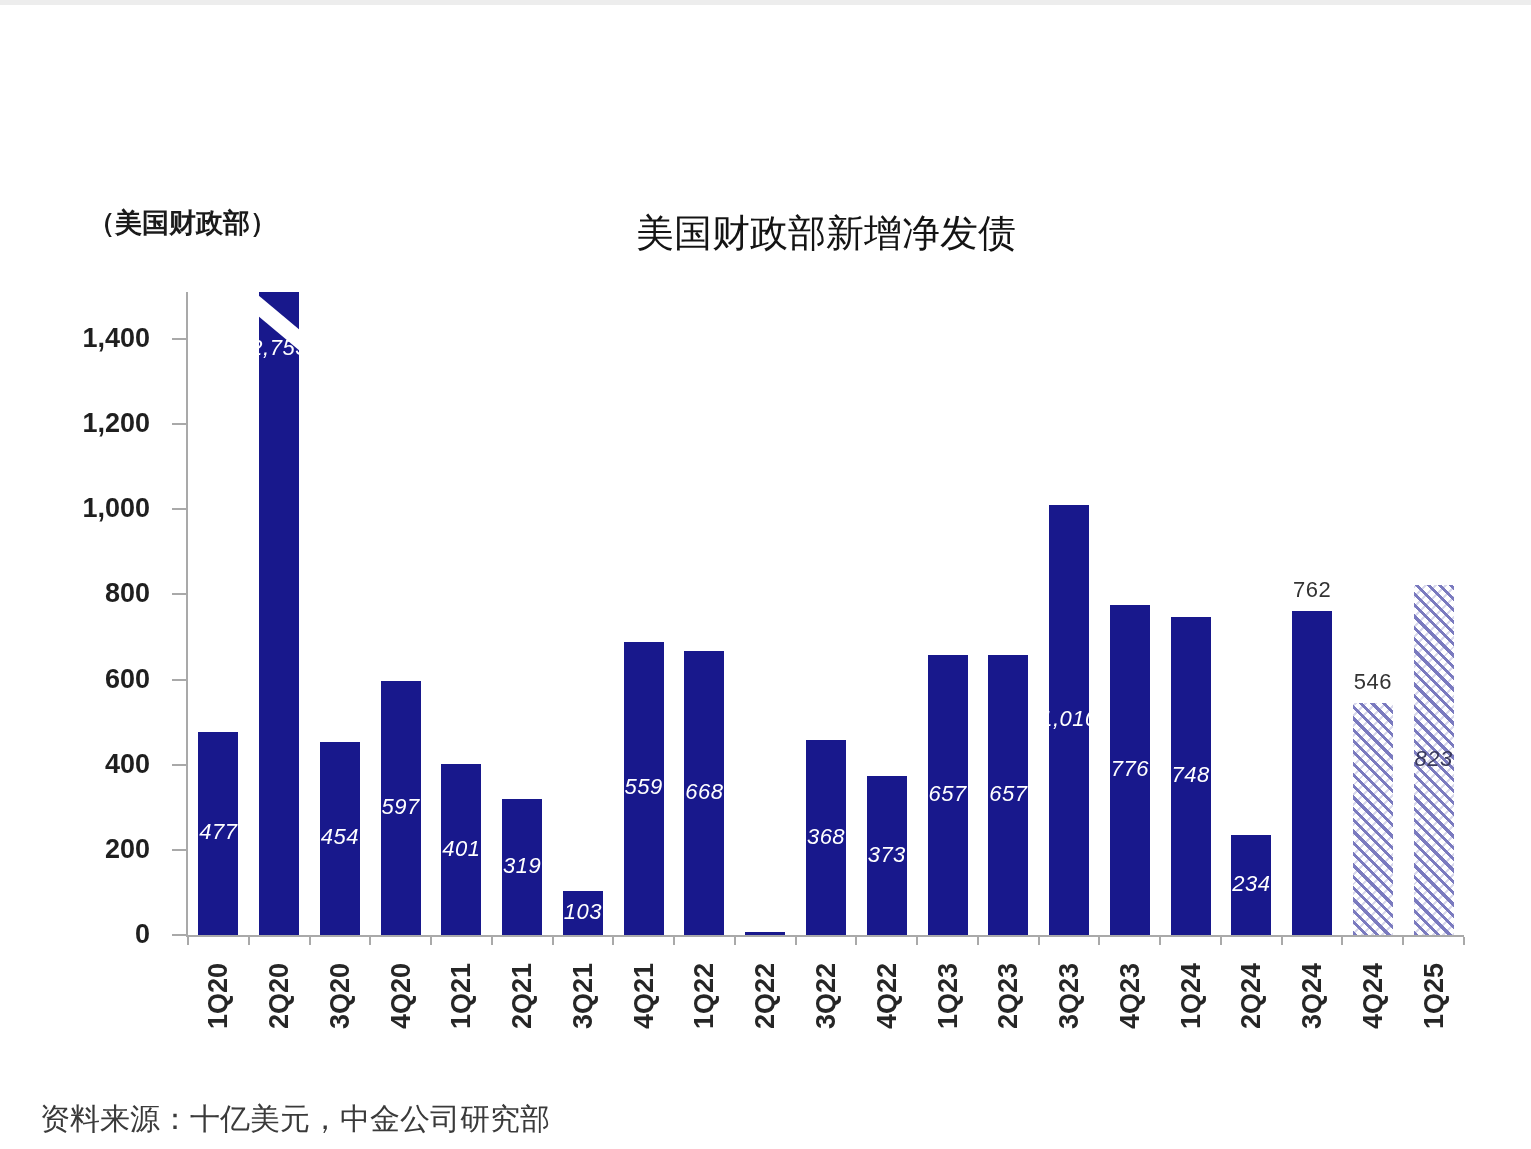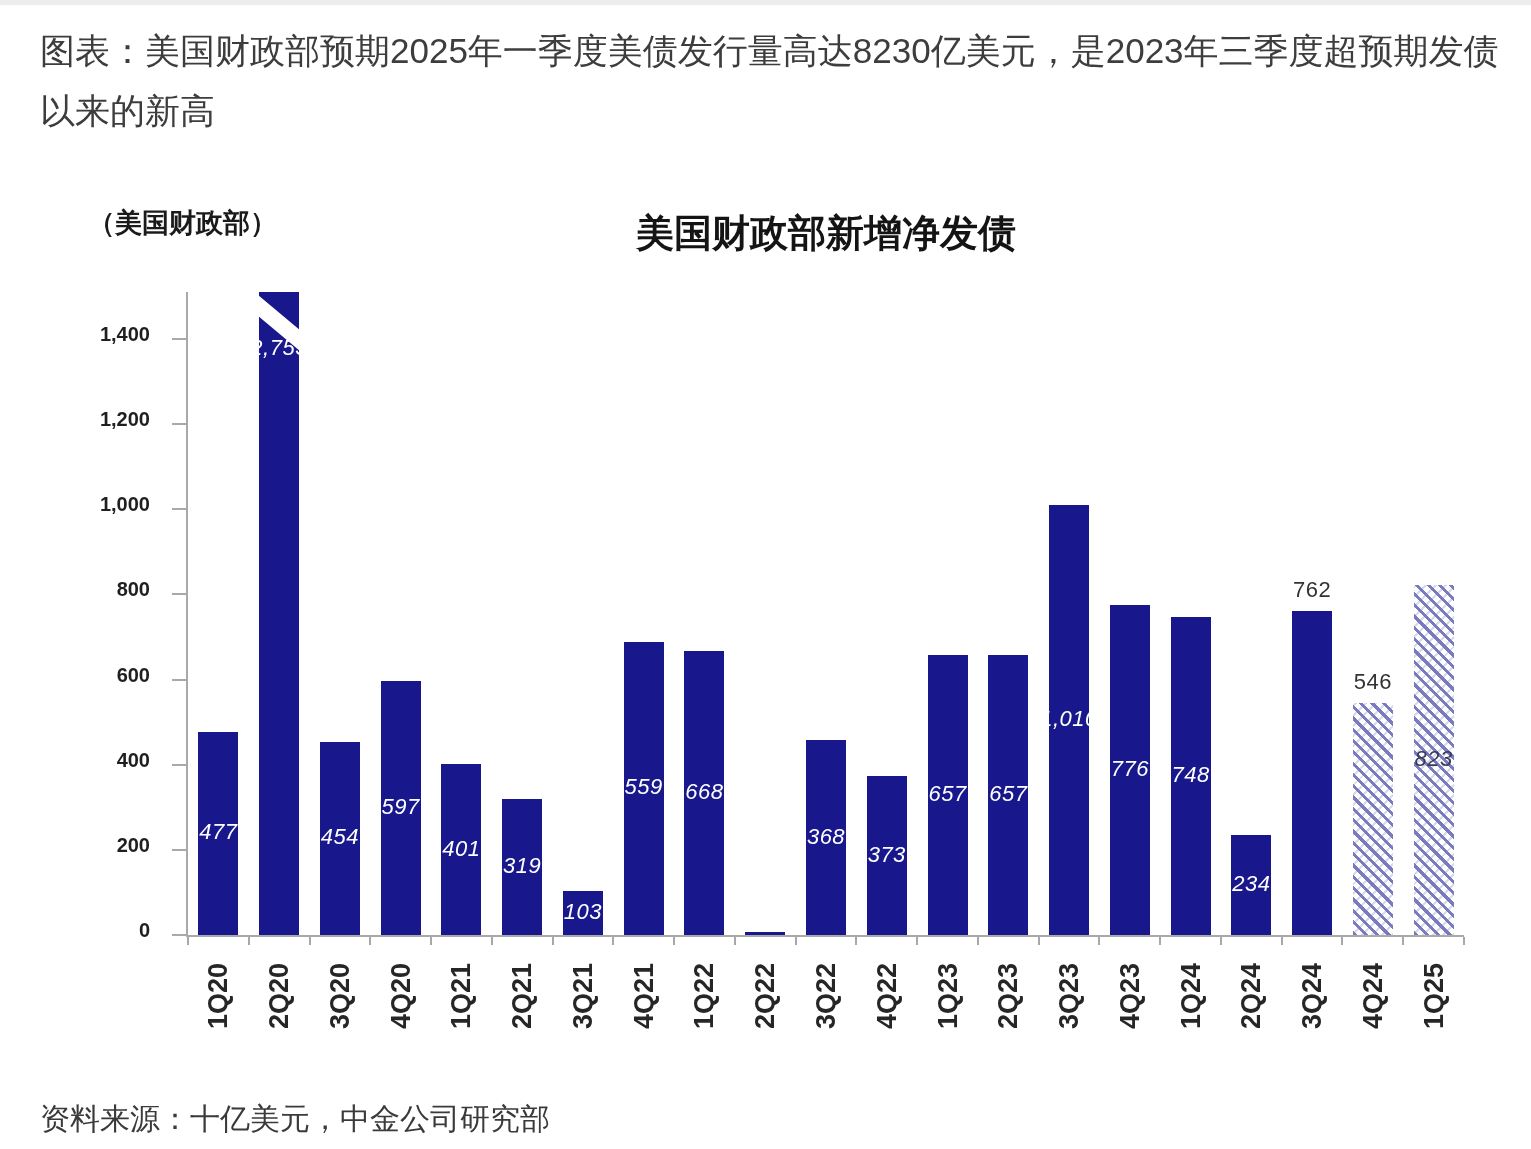--- a/index.html
+++ b/index.html
@@ -3,47 +3,46 @@
 <meta charset="utf-8">
 <style>
   html,body{margin:0;padding:0;background:#ffffff;}
   body{width:1531px;height:1149px;position:relative;overflow:hidden;
        font-family:"Liberation Sans","DejaVu Sans",sans-serif;}
   .page{position:absolute;inset:0;background:#ffffff;border-top:5px solid #ededed;}
   .caption{position:absolute;left:40px;top:16px;width:1465px;
            font-size:35px;line-height:1.72;color:#3d3d3d;}
   .unit{position:absolute;left:88px;top:200px;font-size:27px;font-weight:bold;color:#1a1a1a;}
   .title{position:absolute;left:188px;top:203px;width:1276px;text-align:center;
-         font-size:38px;font-weight:bold;color:#141414;}
+         font-size:38px;font-weight:normal;color:#141414;}
   .source{position:absolute;left:40px;top:1094px;font-size:30px;color:#3a3a3a;}
   #plot{position:absolute;left:0;top:0;width:1531px;height:1149px;pointer-events:none;}
   #plot > div{position:absolute;}
   .axisline{background:#a9a9a9;}
   .ytick,.xtick{background:#a9a9a9;}
-  .ylab{width:130px;text-align:right;font-size:20px;font-weight:600;color:#1f1f1f;}
+  .ylab{width:130px;text-align:right;font-size:27px;font-weight:600;color:#1f1f1f;}
   .xlab{width:110px;height:30px;text-align:center;font-size:27px;font-weight:600;color:#262626;
         transform:rotate(-90deg);transform-origin:center center;white-space:nowrap;}
   .bar{background:var(--bar-color,#18188C);}
   .bar.hatched{
       background:
         repeating-linear-gradient(45deg, var(--hatch-color,#7a7abf) 0 3px, rgba(255,255,255,0) 3px 8px),
         repeating-linear-gradient(-45deg, rgba(122,122,191,0.28) 0 2px, rgba(255,255,255,0) 2px 7px),
         #ffffff;}
   .blab{width:130px;text-align:center;font-size:22px;font-weight:normal;font-style:italic;
         letter-spacing:0.5px;white-space:nowrap;}
   .blab.inside{color:var(--lab-in,#ffffff);}
   .blab.above{color:var(--lab-out,#333333);font-style:normal;}
   .blab.inside-dark{color:var(--lab-fc,#3a3a5e);}
   .break-band{background:#ffffff;transform:rotate(40deg);}
 </style>
 </head>
 <body style="--bar-color: #18188C; --hatch-color: #7A7ABF; --lab-in: #FFFFFF; --lab-out: #333333; --lab-fc: #3A3A5E;">
 
 <div class="page">
-  <div class="caption">图表：美国财政部预期2025年一季度美债发行量高达8230亿美元，是2023年三季度超预期发债以来的新高</div>
   <div class="chart">
     <div class="unit">（美国财政部）</div>
     <div class="title">美国财政部新增净发债</div>
     <div id="plot">
         <div class="axisline" style="left: 186px; top: 287px; width: 2px; height: 645px;"></div>
         <div class="ytick" style="left: 172px; top: 929px; width: 14px; height: 2px;"></div>
         <div class="ylab" style="left: 20px; top: 914px;">0</div>
         <div class="ytick" style="left: 172px; top: 843.857px; width: 14px; height: 2px;"></div>
         <div class="ylab" style="left: 20px; top: 828.857px;">200</div>
         <div class="ytick" style="left: 172px; top: 758.714px; width: 14px; height: 2px;"></div>

